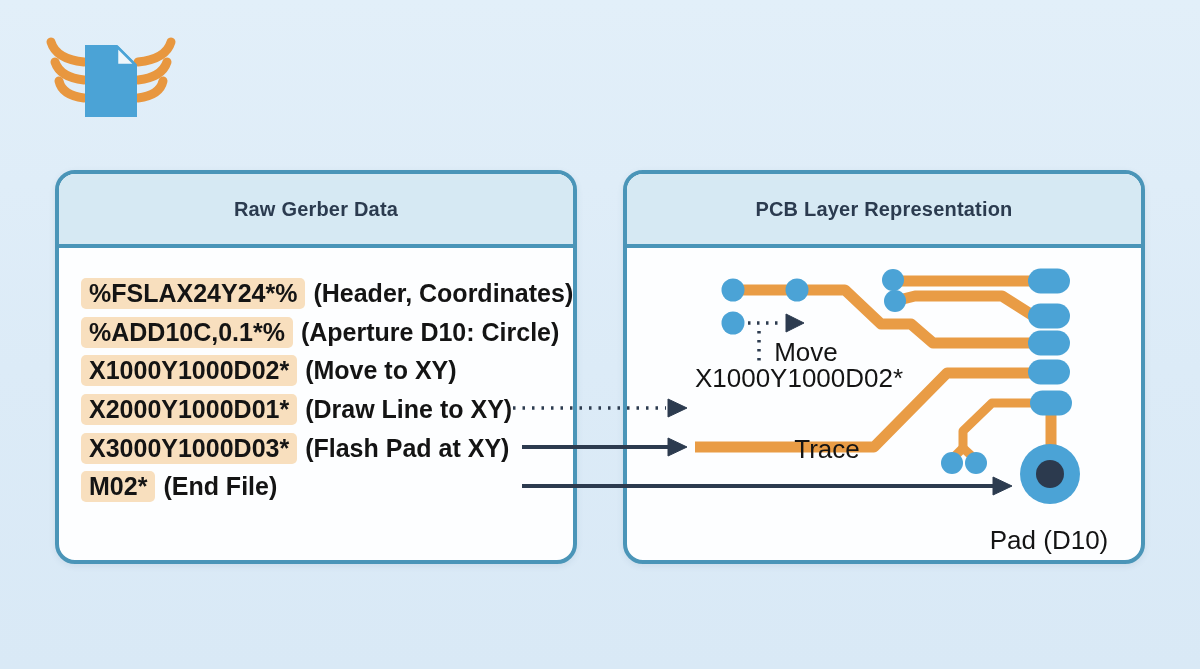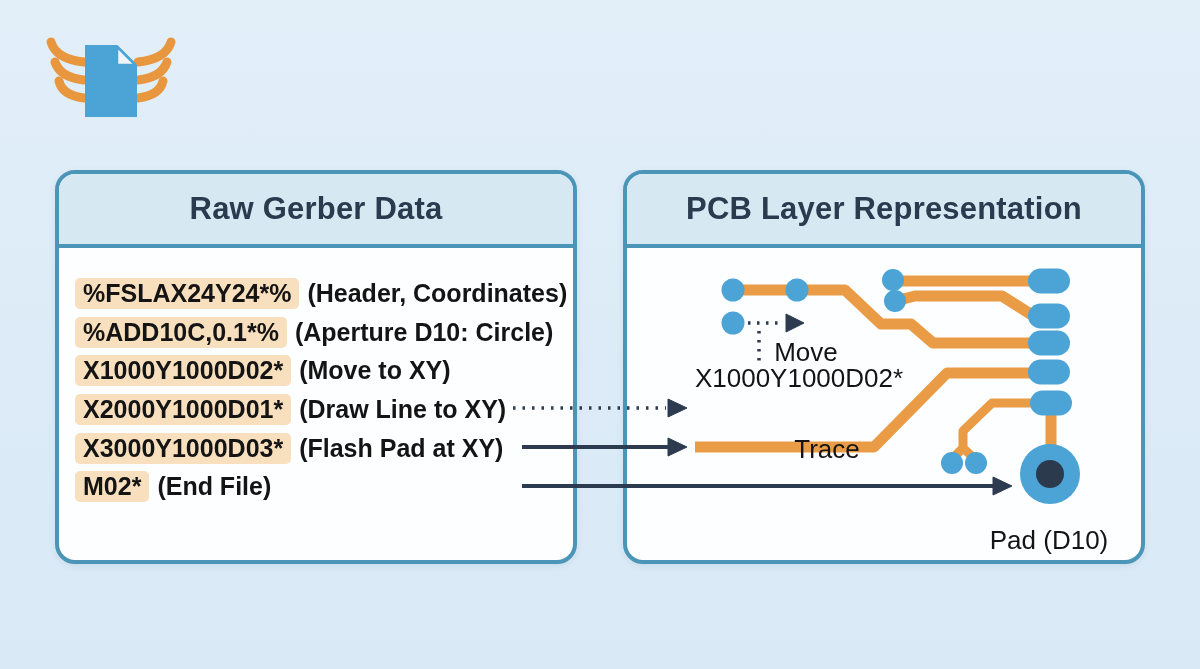--- a/index.html
+++ b/index.html
@@ -13,23 +13,23 @@
     background:#fdfeff;border:4px solid #4a95b8;border-radius:20px;
     overflow:hidden;box-shadow:0 2px 6px rgba(60,100,130,.10);
   }
   .panel.left{left:55px;}
   .panel.right{left:623px;}
   .panel-header{
     height:70px;background:#d6e9f3;border-bottom:4px solid #4a95b8;
     display:flex;align-items:center;justify-content:center;
   }
   .panel-title{
-    font-size:31px;font-weight:700;color:#2b3b4f;letter-spacing:.2px;
+    font-size:20px;font-weight:700;color:#2b3b4f;letter-spacing:.2px;
   }
-  .code-list{padding:26px 0 0 16px;}
+  .code-list{padding:26px 0 0 22px;}
   .code-row{height:38.7px;display:flex;align-items:center;white-space:nowrap;}
   .chip{
     background:#f8dfbe;border-radius:5px;padding:1px 8px;
     font-size:25px;font-weight:700;color:#141414;
   }
   .note{font-size:25px;font-weight:700;color:#141414;margin-left:8px;}
   .overlay{position:absolute;left:0;top:0;width:1200px;height:669px;pointer-events:none;}
   .pcb-label{
     position:absolute;transform:translate(-50%,-50%);
     font-size:26px;color:#141414;white-space:nowrap;

